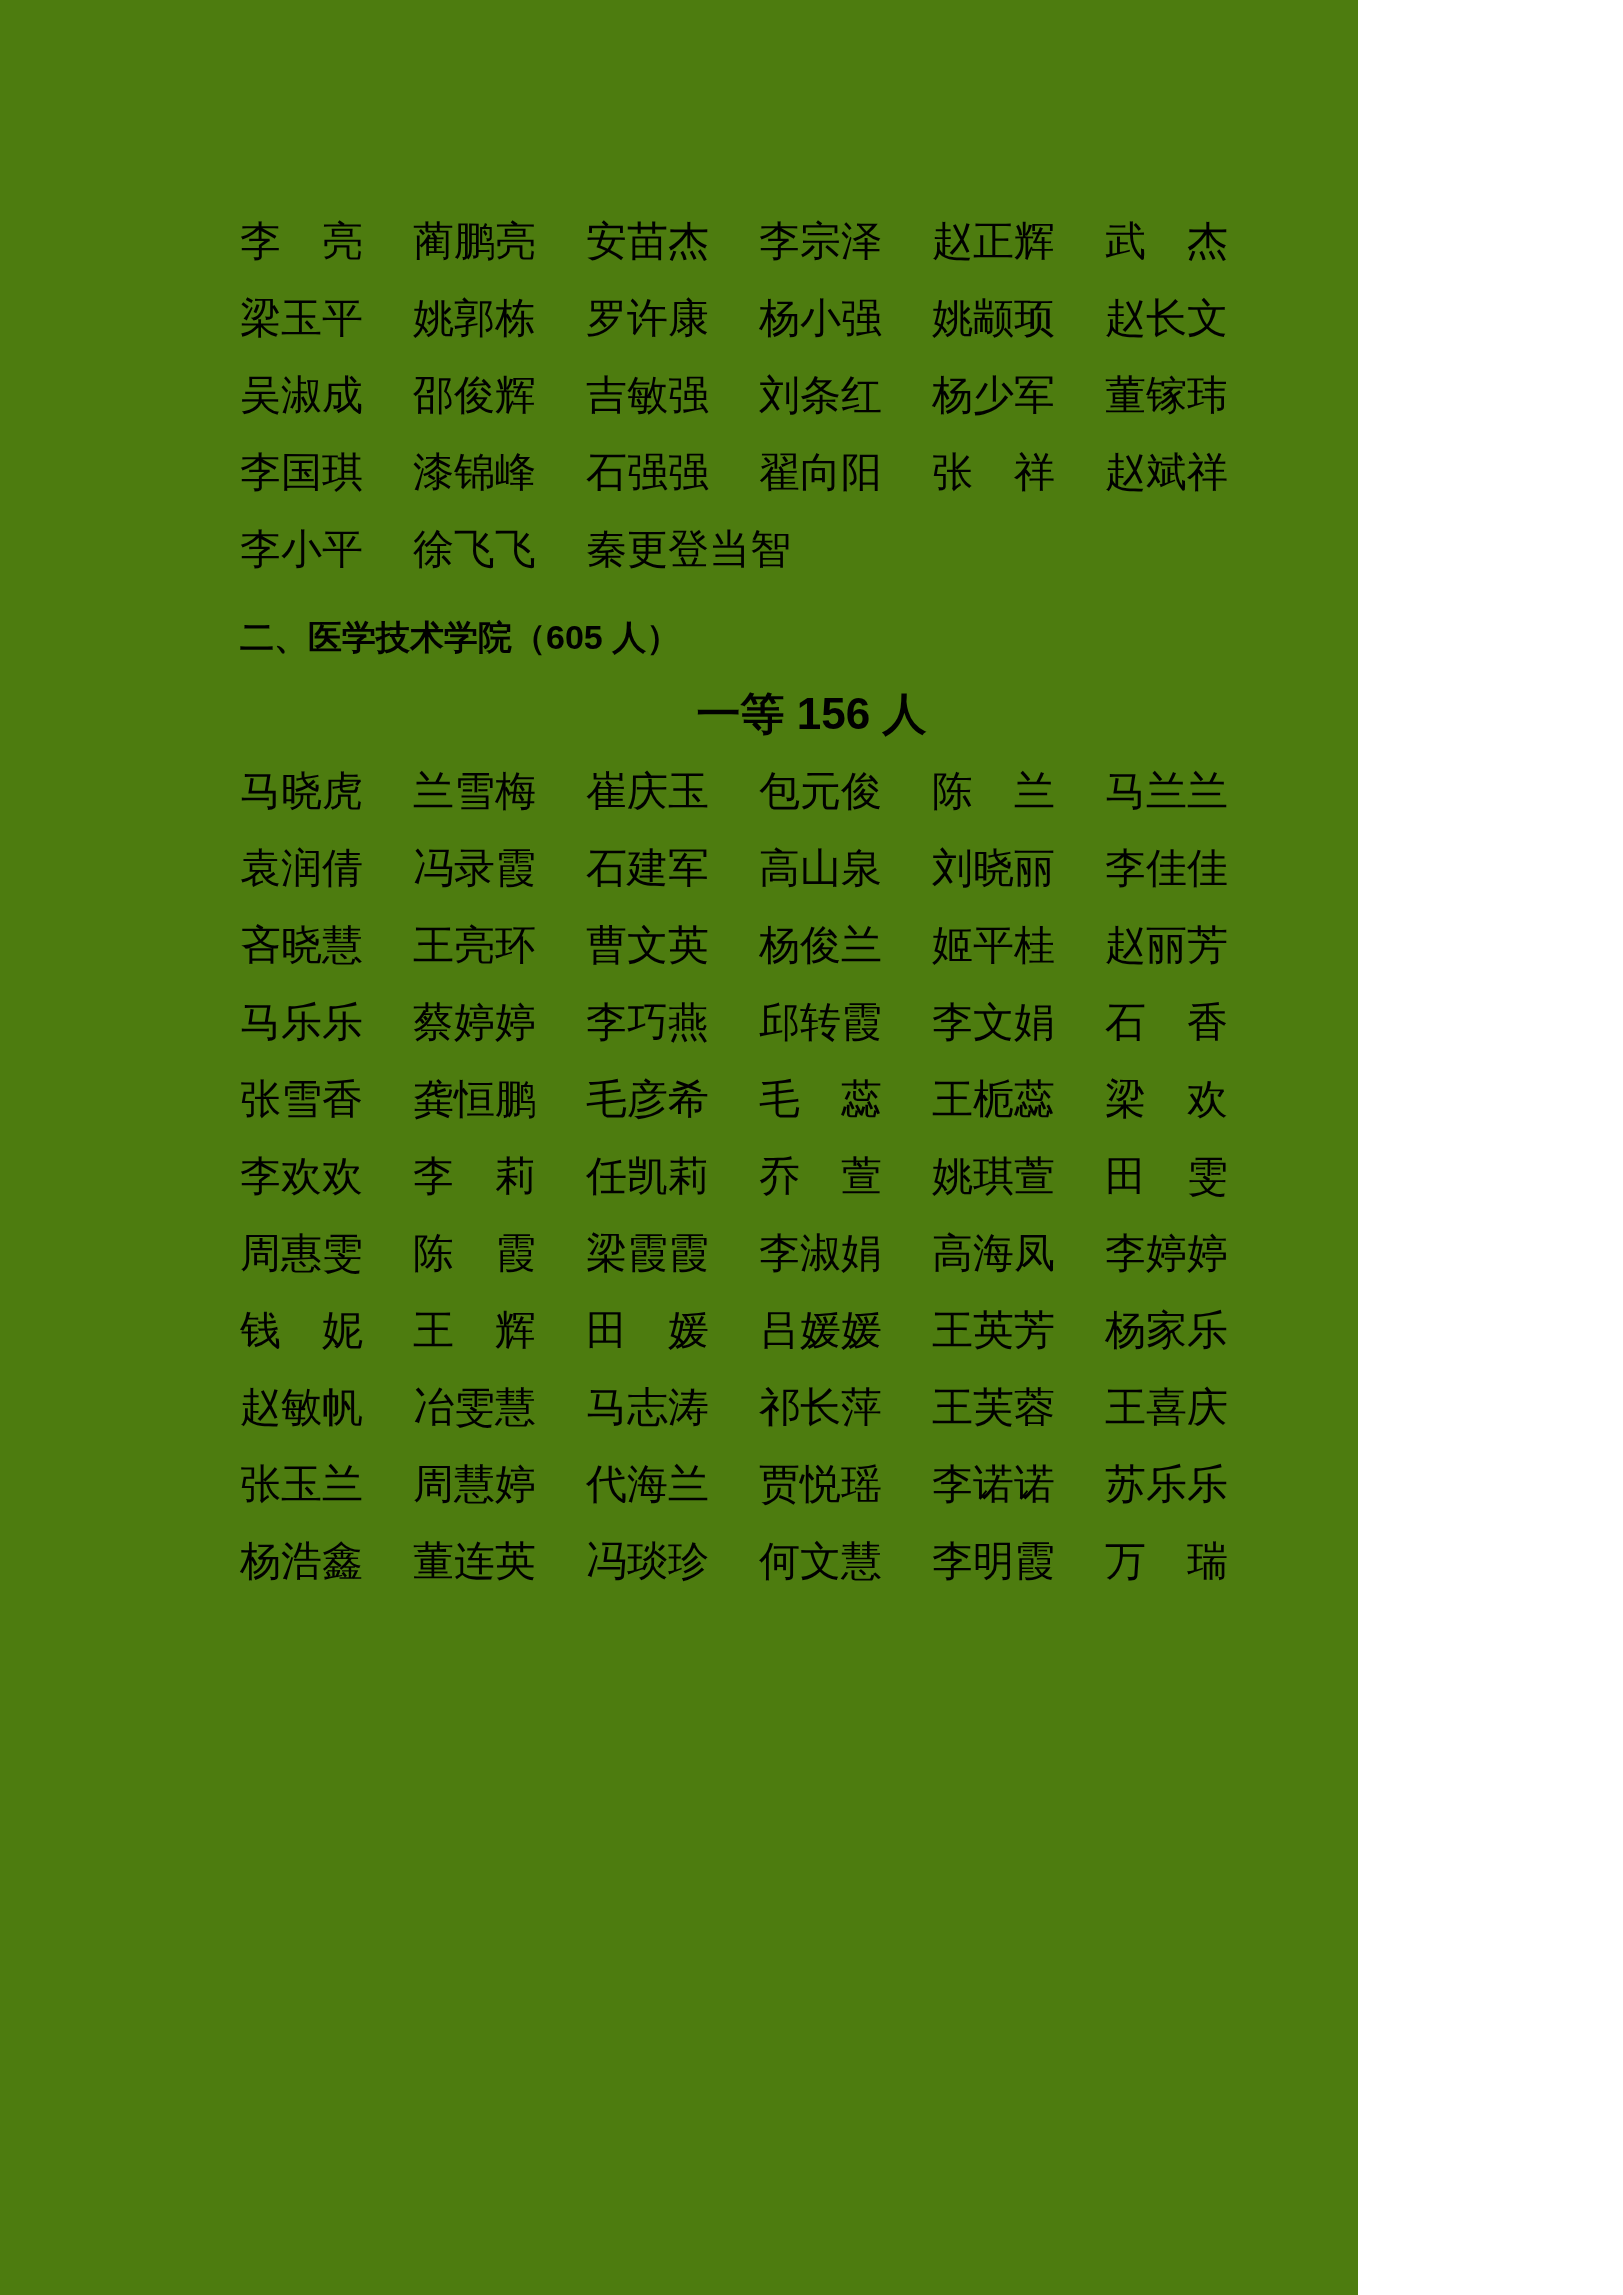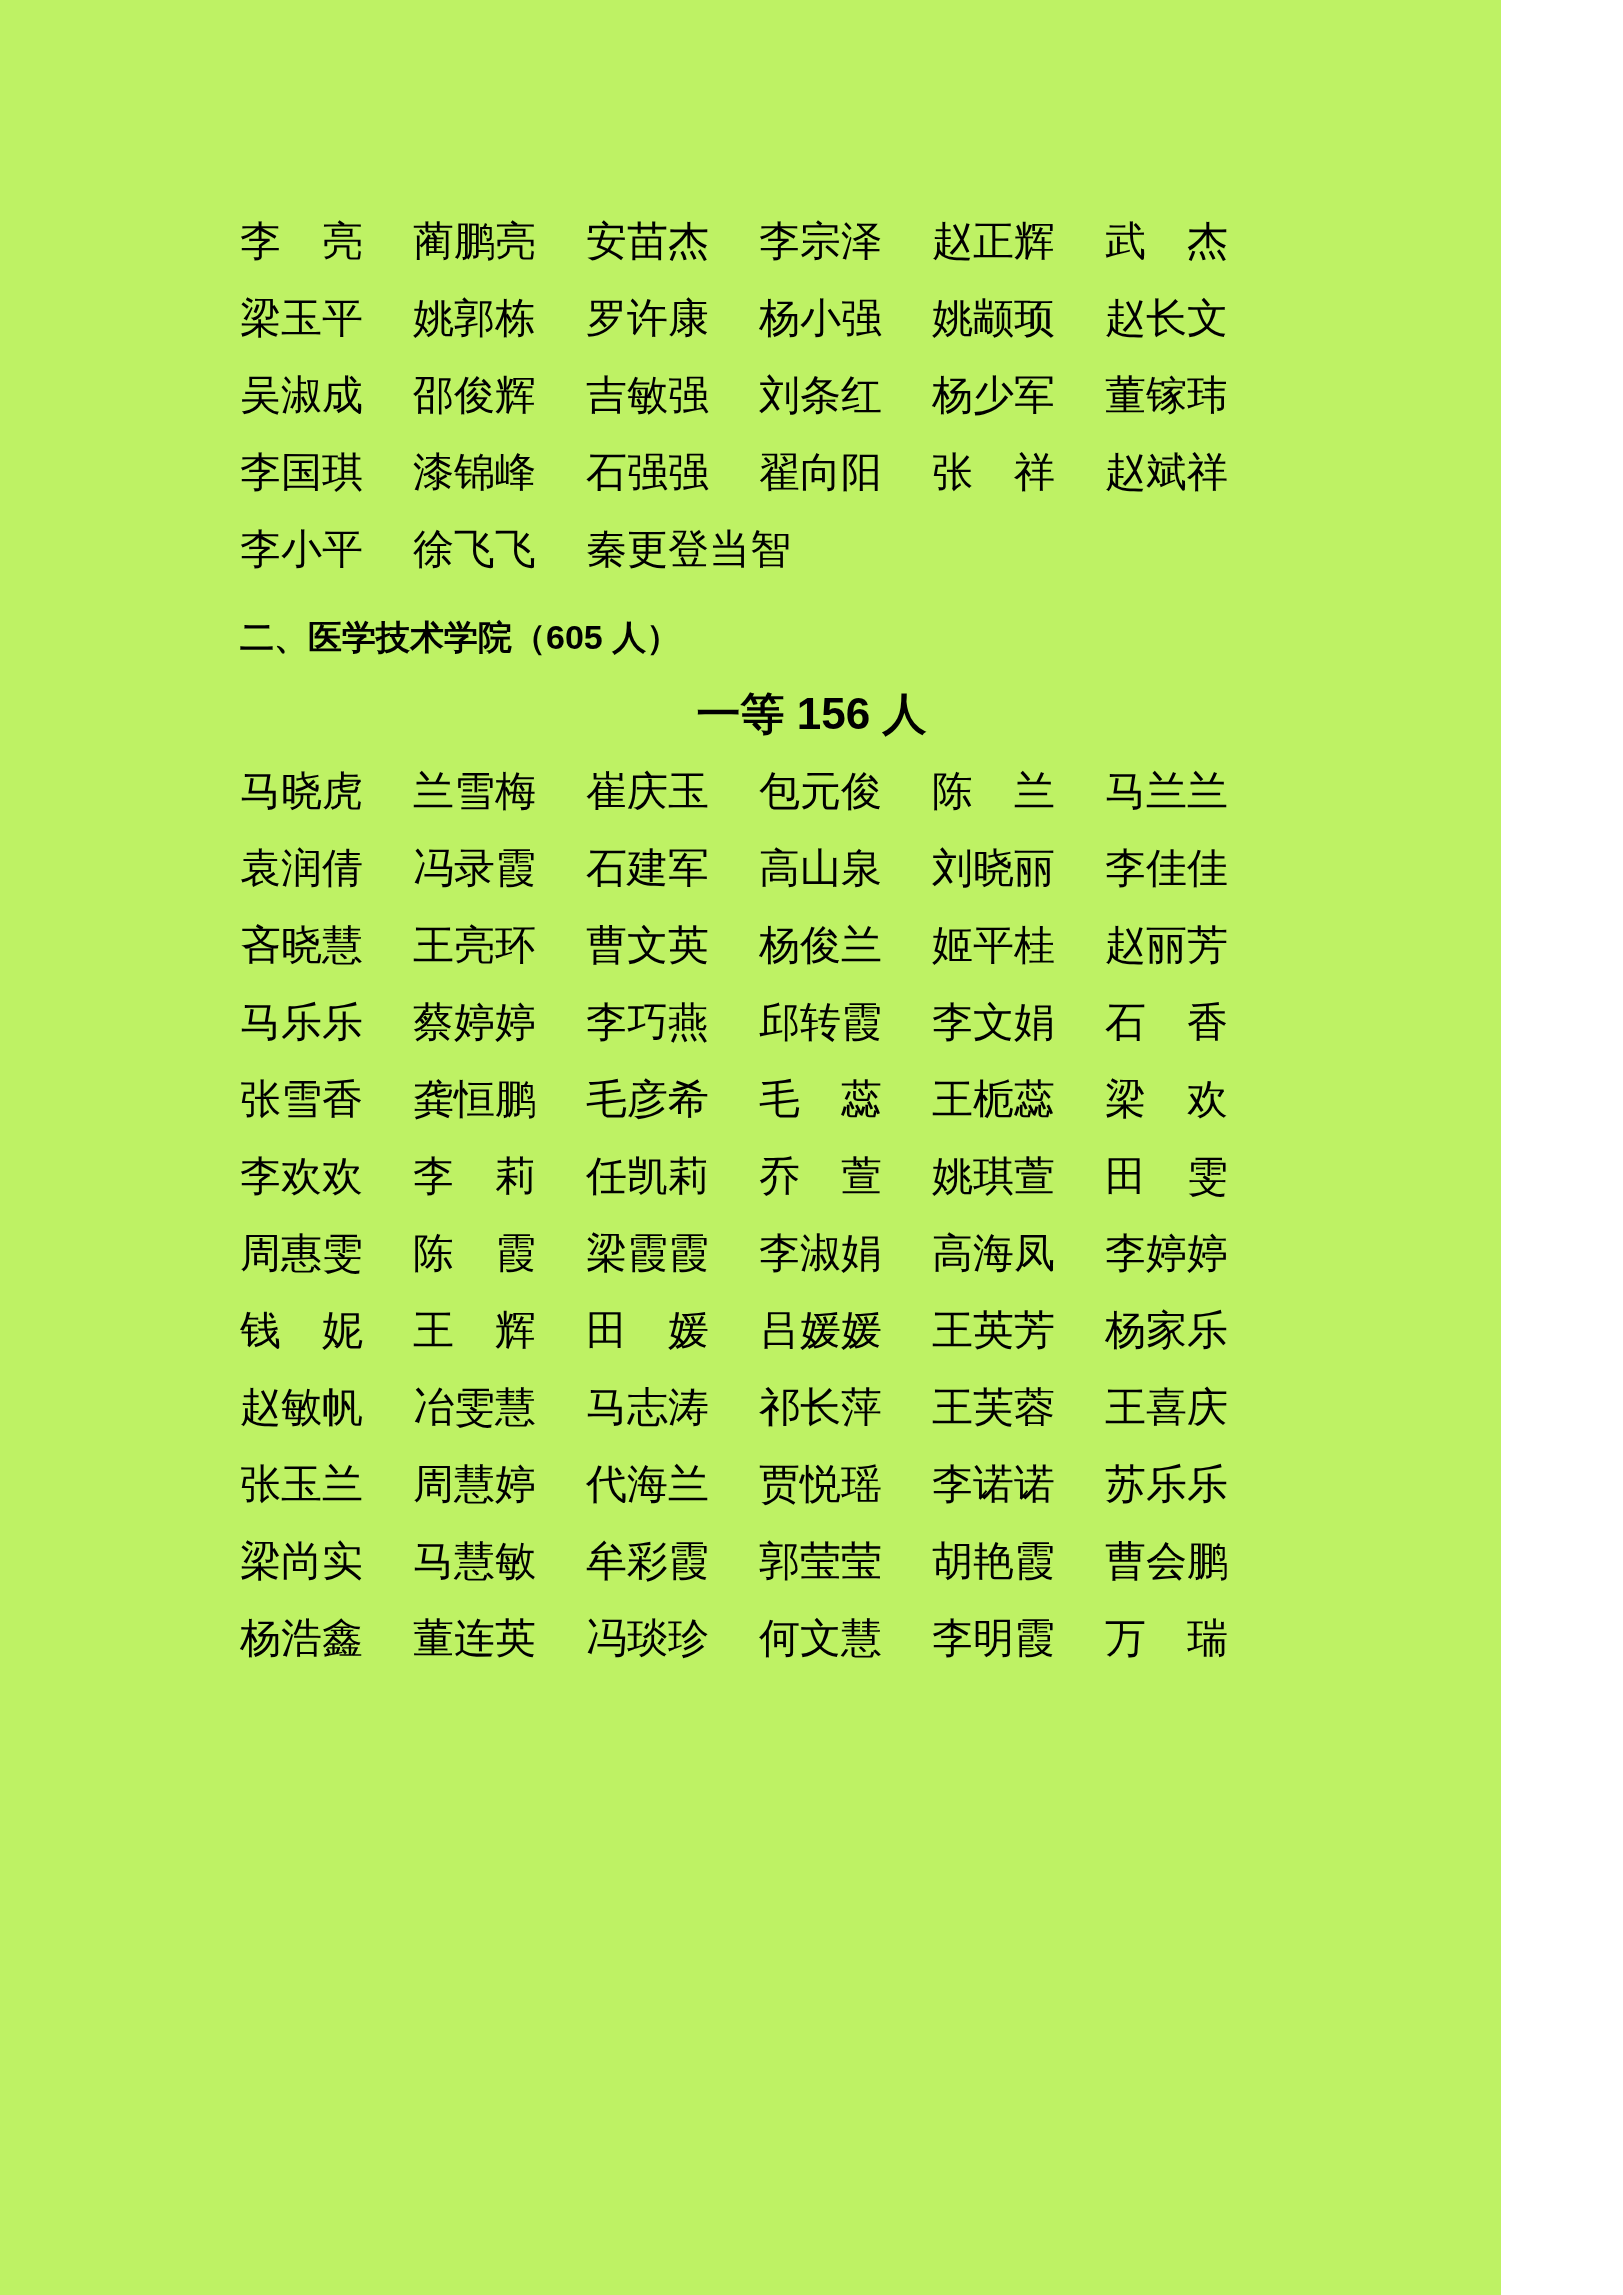--- a/index.html
+++ b/index.html
@@ -1,20 +1,20 @@
 <!DOCTYPE html>
 <html style="font-size:8.2px"><head>
 <meta charset="utf-8">
 <style>
   html,body{margin:0;padding:0;background:#ffffff;}
   #page{
     position:relative;
-    width:1501px;
+    width:1358px;
     height:2295px;
-    background:#bef264;
+    background:#4d7c0f;
     color:#000000;
     overflow:hidden;
   }
   .doc{
     box-sizing:border-box;
     padding:203px 0 0 240px;
   }
   .name-row{
     display:grid;
     grid-template-columns:repeat(6,173px);
@@ -175,28 +175,20 @@
         </div>
         <div class="name-row">
           <span class="name">张玉兰</span>
           <span class="name">周慧婷</span>
           <span class="name">代海兰</span>
           <span class="name">贾悦瑶</span>
           <span class="name">李诺诺</span>
           <span class="name">苏乐乐</span>
         </div>
         <div class="name-row">
-          <span class="name">梁尚实</span>
-          <span class="name">马慧敏</span>
-          <span class="name">牟彩霞</span>
-          <span class="name">郭莹莹</span>
-          <span class="name">胡艳霞</span>
-          <span class="name">曹会鹏</span>
-        </div>
-        <div class="name-row">
           <span class="name">杨浩鑫</span>
           <span class="name">董连英</span>
           <span class="name">冯琰珍</span>
           <span class="name">何文慧</span>
           <span class="name">李明霞</span>
           <span class="name">万　瑞</span>
         </div>
       </div>
 
   </div>

